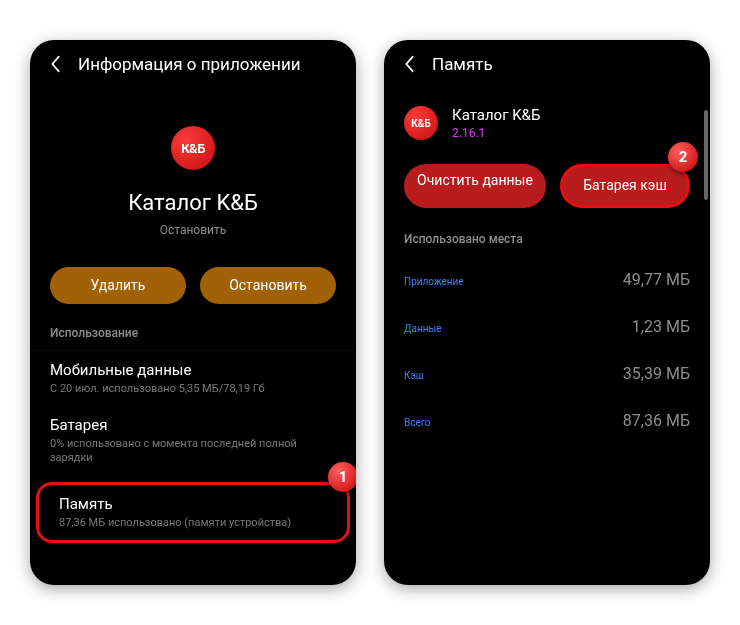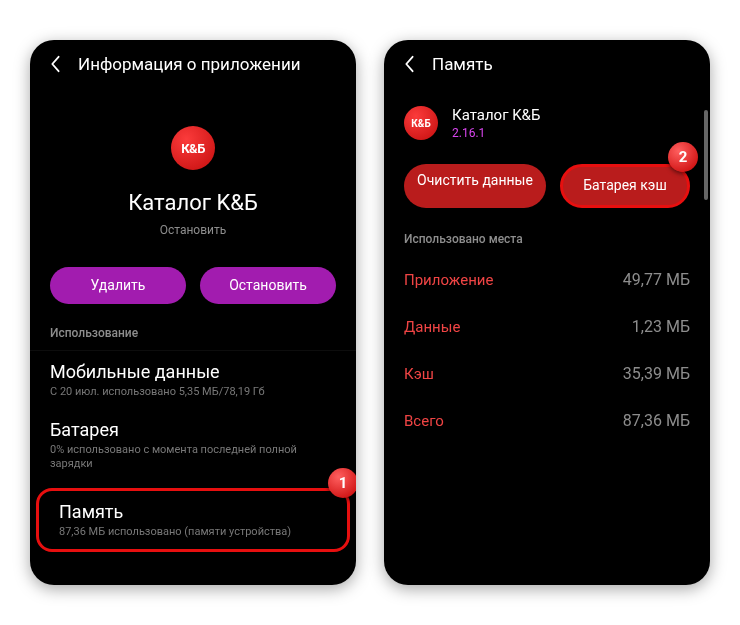--- a/index.html
+++ b/index.html
@@ -67,42 +67,42 @@
     font-size: 12px;
     color: #8d8d8d;
   }
   .btn-row {
     display: flex;
     gap: 14px;
     padding: 20px 20px 16px 20px;
   }
   .pill-btn {
     flex: 1;
-    background: #a21caf;
+    background: #a16207;
     border-radius: 22px;
     text-align: center;
     padding: 10px 4px;
     font-size: 14px;
     color: #fff;
     cursor: pointer;
     line-height: 1.2;
   }
   .section-label {
     font-size: 12px;
     color: #8d8d8d;
     padding: 6px 4px 10px 20px;
     font-weight: 500;
   }
   .list-item {
     padding: 10px 20px 10px 20px;
     border-top: 1px solid #0d0d0d;
   }
   .list-item:first-of-type { border-top: none; }
   .list-title {
-    font-size: 18px;
+    font-size: 15px;
     color: #fff;
   }
   .list-sub {
     font-size: 11px;
     color: #787878;
     margin-top: 3px;
     line-height: 1.3;
   }
   .highlight-red {
     border: 3px solid #e70f0f;
@@ -153,21 +153,21 @@
     color: #fff;
     cursor: pointer;
     line-height: 1.25;
   }
   .kv-row {
     display: flex;
     justify-content: space-between;
     align-items: baseline;
     padding: 14px 20px;
   }
-  .kv-row .k { font-size: 15px; color: #ef4444; }
+  .kv-row .k { font-size: 10px; color: #3b82f6; }
   .kv-row .v { font-size: 16px; color: #8d8d8d; }
   .scroll-indicator {
     position: absolute;
     right: 2px;
     top: 70px;
     width: 4px;
     height: 90px;
     background: #666;
     border-radius: 2px;
   }

